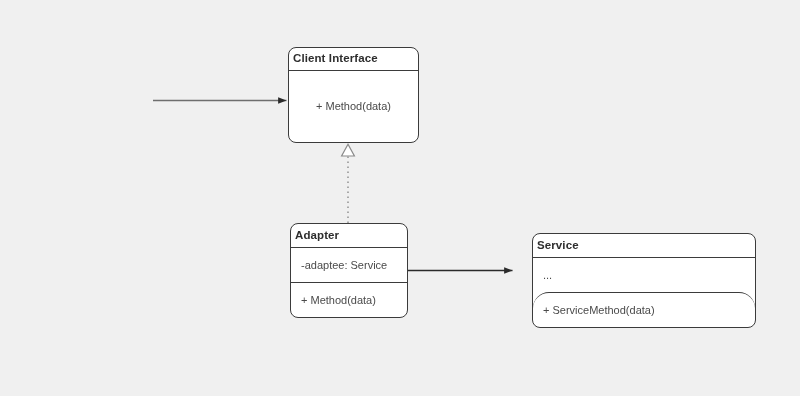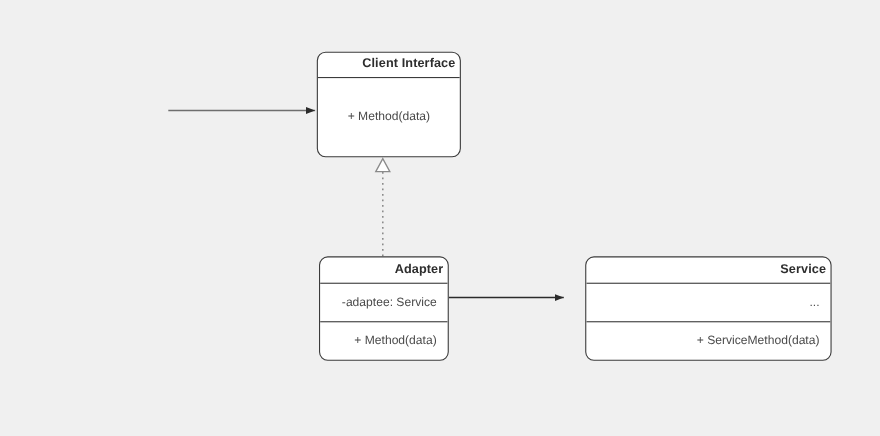--- a/index.html
+++ b/index.html
@@ -52,27 +52,25 @@
   }
   .compartment {
     box-sizing: border-box;
     display: flex;
     align-items: center;
     padding: 8px 10px;
     color: #4a4a4a;
     font-size: 11px;
   }
   .compartment.head {
-    justify-content: flex-end;
+    justify-content: flex-start;
     padding: 4px;
-    margin-left: 30px;
   }
   .divider {
     border-top: 1.4px solid #3b3b3b;
-    justify-content: flex-end;
   }
   .member {
     line-height: 1;
     white-space: nowrap;
   }
   .center-member {
     justify-content: center;
   }
 </style>
 </head>
@@ -104,37 +102,37 @@
 
   <div class="node" style="left:288px; top:47px; width:131px; height:96px;">
     <div class="compartment head" style="height:22px;">
       <span class="title">Client Interface</span>
     </div>
     <div class="compartment divider center-member" style="height:71px;">
       <span class="member">+ Method(data)</span>
     </div>
   </div>
 
-  <div class="node" style="left:290px; top:233px; width:118px; height:95px;">
+  <div class="node" style="left:290px; top:223px; width:118px; height:95px;">
     <div class="compartment head" style="height:23px;">
       <span class="title">Adapter</span>
     </div>
     <div class="compartment divider" style="height:35px;">
       <span class="member">-adaptee: Service</span>
     </div>
     <div class="compartment divider" style="height:35px;">
       <span class="member">+ Method(data)</span>
     </div>
   </div>
 
   <div class="node" style="left:532px; top:233px; width:224px; height:95px;">
     <div class="compartment head" style="height:23px;">
       <span class="title">Service</span>
     </div>
     <div class="compartment divider" style="height:35px;">
       <span class="member">...</span>
     </div>
-    <div class="compartment divider" style="height:35px;">
+    <div class="compartment divider" style="height:35px;border-radius:16px;">
       <span class="member">+ ServiceMethod(data)</span>
     </div>
   </div>
 
 </div>
 
 </body></html>

